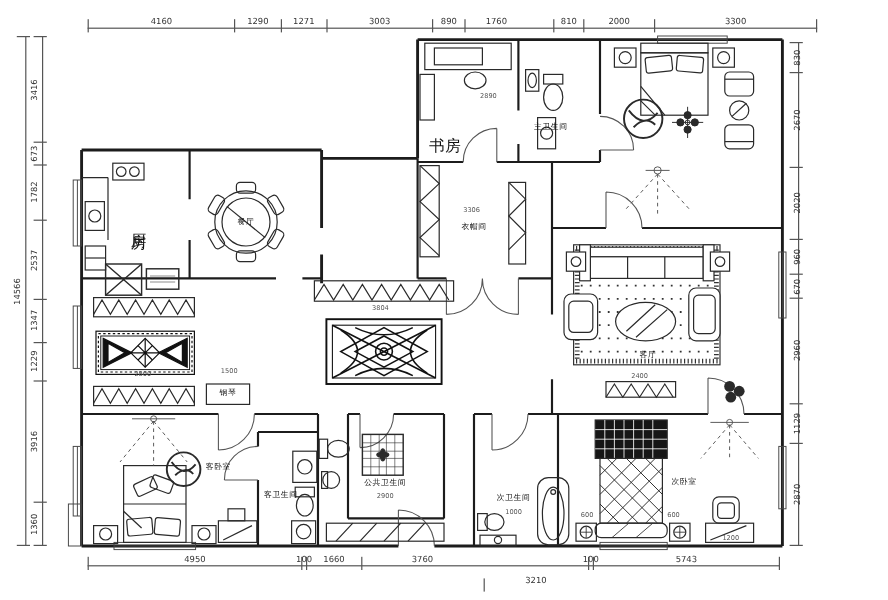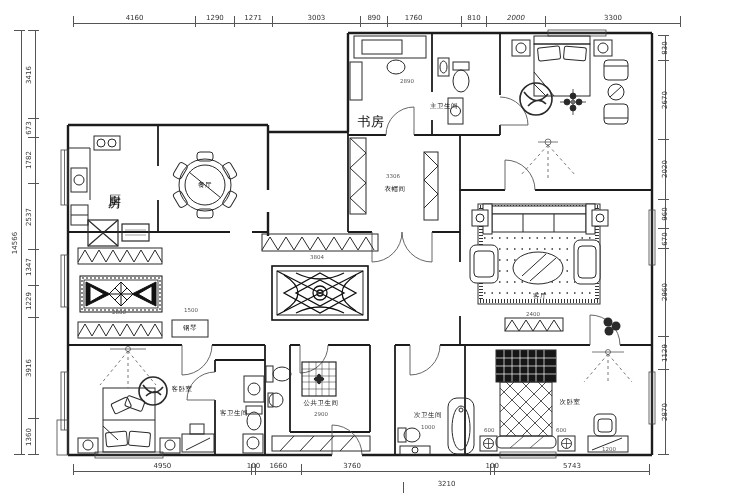--- a/index.html
+++ b/index.html
@@ -363,21 +363,21 @@
       </div>
       <div class="seg" style="flex-grow: 890;">
         <span class="dimlab">890</span>
       </div>
       <div class="seg" style="flex-grow: 1760;">
         <span class="dimlab">1760</span>
       </div>
       <div class="seg" style="flex-grow: 810; margin-left: 22px;">
         <span class="dimlab">810</span>
       </div>
-      <div class="seg" style="flex-grow: 2000; font-style: italic;">
+      <div class="seg" style="flex-grow: 2000;">
         <span class="dimlab">2000</span>
       </div>
       <div class="seg" style="flex-grow: 4600;">
         <span class="dimlab">3300</span>
       </div>
       <div class="seg end"></div>
     </div>
 
   <div class="chain v" style="left:14px;top:30px;height:425px">
       <div class="seg" style="flex-grow: 14566;">
@@ -460,21 +460,21 @@
       <div class="seg" style="flex-grow: 120;">
         <span class="dimlab">100</span>
       </div>
       <div class="seg" style="flex-grow: 5743;">
         <span class="dimlab">5743</span>
       </div>
       <div class="seg end"></div>
     </div>
 
   <div class="room-label" style="left:371px;top:122px">书房</div>
-  <div class="room-label sm" style="left:444px;top:106px">主卫生间</div>
+  <div class="room-label sm" style="left:459px;top:106px">主卫生间</div>
   <div class="room-label vert" style="left:114px;top:184px">厨房</div>
   <div class="room-label sm" style="left:205px;top:185px">餐厅</div>
   <div class="room-label sm" style="left:395px;top:189px">衣帽间</div>
   <div class="room-label sm" style="left:540px;top:296px">客厅</div>
   <div class="room-label sm" style="left:190px;top:328px">钢琴</div>
   <div class="room-label sm" style="left:182px;top:389px">客卧室</div>
   <div class="room-label sm" style="left:234px;top:413px">客卫生间</div>
   <div class="room-label sm" style="left:321px;top:403px">公共卫生间</div>
   <div class="room-label sm" style="left:428px;top:415px">次卫生间</div>
   <div class="room-label sm" style="left:570px;top:402px">次卧室</div>

